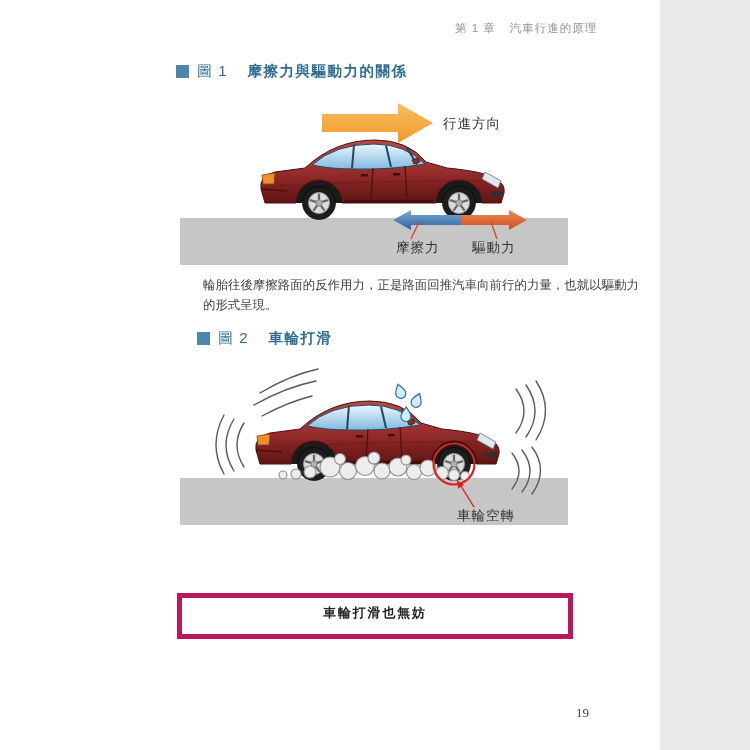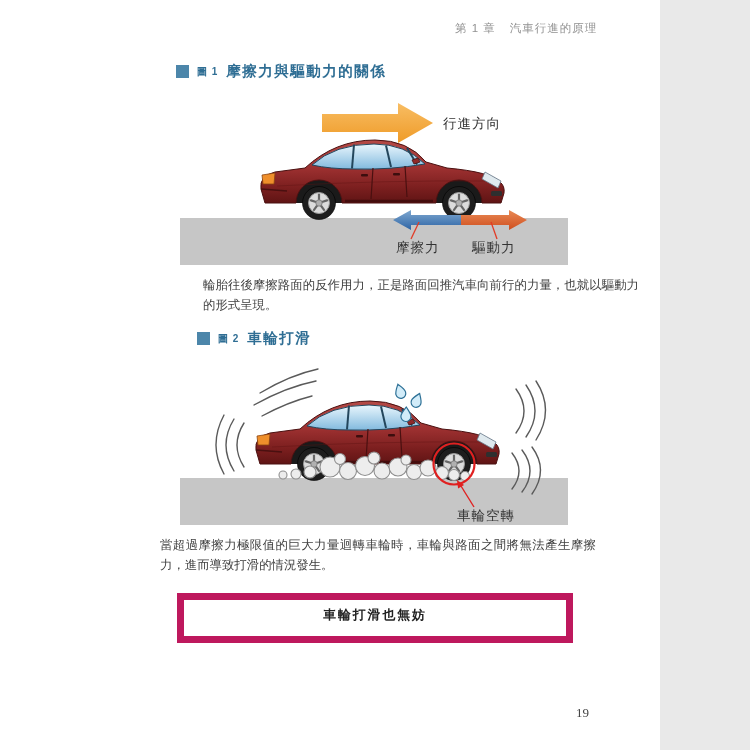--- a/index.html
+++ b/index.html
@@ -4,33 +4,33 @@
 <style>
   html,body{margin:0;padding:0;background:#e9e9e9;}
   #page{position:relative;width:660px;height:750px;background:#ffffff;overflow:hidden;
         font-family:"Liberation Sans","DejaVu Sans",sans-serif;color:#3c3c3c;}
   
   .hdr{position:absolute;top:21px;left:455px;font-size:11.5px;color:#929292;letter-spacing:1px;}
   .hdr .chap{margin-right:14px;}
   
   .fighead{position:absolute;left:176px;display:flex;align-items:center;}
   .fighead .sq{width:13px;height:13px;background:#4c86aa;margin-right:8px;flex:0 0 auto;}
-  .fighead .flab{font-size:10px;font-weight:bold;color:#2f6e94;letter-spacing:1px;margin-right:8px;}
+  .fighead .flab{font-size:15px;font-weight:normal;color:#2f6e94;letter-spacing:1px;margin-right:20px;}
   .fighead .ftit{font-size:14.5px;font-weight:bold;color:#2f6e94;letter-spacing:1.5px;}
   #fig1head{top:62px;} #fig2head{top:329px;padding-left:21px;}
   
   .figsvg{position:absolute;left:160px;width:440px;height:175px;}
   #fig1svg{top:95px;} #fig2svg{top:355px;}
   
   .cap{position:absolute;left:160px;width:436px;font-size:12.4px;line-height:1.6;
        color:#3f3f3f;text-align:justify;}
   #cap1{top:276px;margin-left:43px;} #cap2{top:536px;}
   
   .notebox{position:absolute;top:593px;left:177px;width:396px;box-sizing:border-box;
-           border:7px solid #be185d;background:#ffffff;padding:5px 4px 8px 4px;}
+           border:5px solid #be185d;background:#ffffff;padding:5px 4px 8px 4px;}
   .notebox .nb-title{text-align:center;font-size:12.8px;font-weight:bold;color:#222;
                      letter-spacing:2px;margin:2px 0 4px 0;}
   .notebox .nb-body{font-size:11.5px;line-height:1.62;color:#333;padding:0 2px;text-align:justify;}
   
   .pageno{position:absolute;top:705px;left:576px;font-family:"Liberation Serif","DejaVu Serif",serif;
           font-size:13px;color:#444;}
   svg text{font-family:"Liberation Sans","DejaVu Sans",sans-serif;}
 </style>
 </head>
 <body>
@@ -173,21 +173,20 @@
       <path d="M372,92 Q389,115 372,139"></path>
     </g>
 
     <g>
       <line x1="314" y1="152" x2="301" y2="131" stroke="#e02020" stroke-width="1.4"></line>
       <polygon points="296.9,124.9 304.1,129.9 298.1,133.5" fill="#e02020"></polygon>
     </g>
     <text x="297" y="165" font-size="13.5" fill="#333" letter-spacing="1">車輪空轉</text>
   </svg>
 
-  <div class="cap" id="cap2">當超過摩擦力極限值的巨大力量迴轉車輪時，車輪與路面之間將無法產生摩擦力，進而導致打滑的情況發生。</div>
 
   <div class="notebox">
     <div class="nb-title">車輪打滑也無妨</div>
   </div>
 
   <div class="pageno">19</div>
 
 </div>
 
 </body></html>

